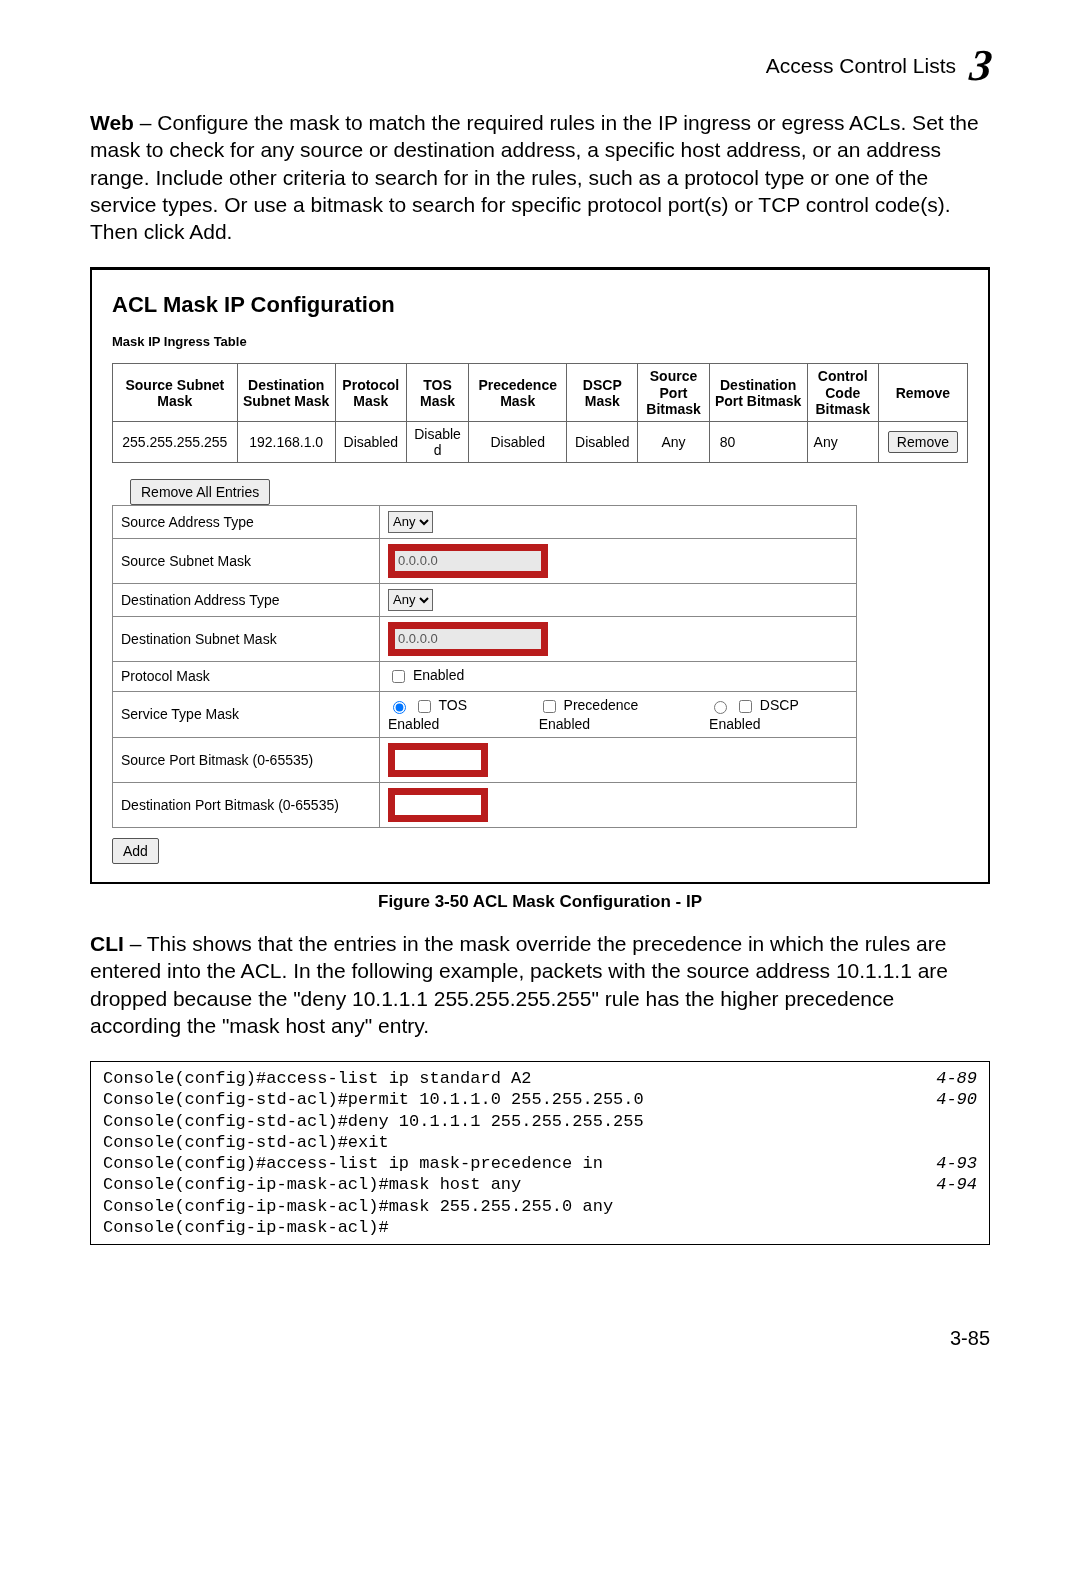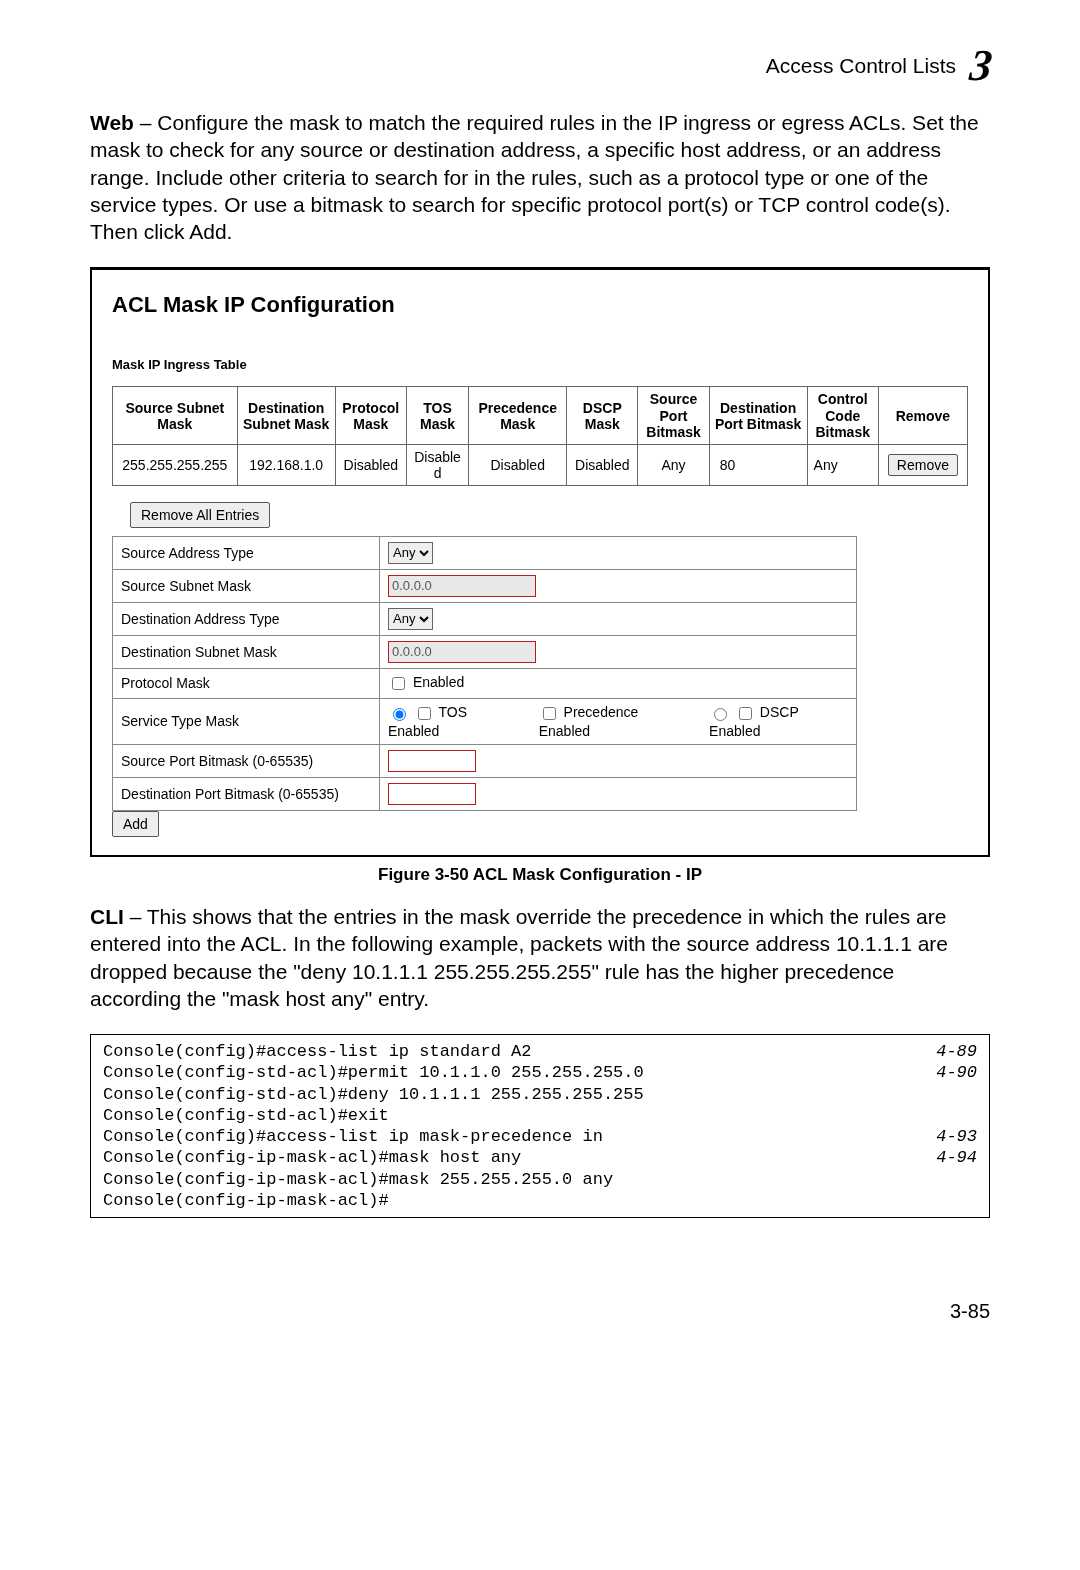--- a/index.html
+++ b/index.html
@@ -33,21 +33,21 @@
   .para { font-size: 21px; line-height: 1.3; margin: 12px 0 22px 0; }
   .para b { font-weight: 700; }
 
   
   .fig-box {
     border: 2px solid #000;
     border-top-width: 3px;
     padding: 22px 20px 18px 20px;
     margin-bottom: 6px;
   }
-  .fig-title { font-size: 22px; font-weight: 700; margin-bottom: 39px; }
+  .fig-title { font-size: 22px; font-weight: 700; margin-bottom: 16px; }
   .subhead { font-size: 13px; font-weight: 700; margin-bottom: 14px; }
 
   table.mask-table {
     border-collapse: collapse;
     width: 100%;
     font-size: 14px;
     margin-bottom: 16px;
     table-layout: fixed;
   }
   table.mask-table th, table.mask-table td {
@@ -68,32 +68,32 @@
     color: #000;
     cursor: pointer;
     border-radius: 2px;
   }
   .btn.wide { padding: 4px 10px; }
 
   table.form-tbl {
     border-collapse: collapse;
     font-size: 14px;
     width: 87%;
-    margin-top: 8px;
+    margin-top: 0;
   }
   table.form-tbl td {
     border: 1px solid #888;
     padding: 5px 8px;
     vertical-align: middle;
   }
   table.form-tbl td.label-cell { width: 250px; }
   .textbox {
     font-size: 13px;
     padding: 1px 3px;
-    border: 1px solid #b91c1c;
+    border: 7px solid #b91c1c;
     background: #fff;
     height: 18px;
     box-sizing: content-box;
   }
   .textbox.dis { background: #e8e8e8; color: #555; }
   select.sel {
     font-size: 13px;
     border: 1px solid #666;
     background: #eee;
     height: 22px;
@@ -247,21 +247,21 @@
         <td class="label-cell">Source Port Bitmask (0-65535)</td>
         <td><input class="textbox" style="width: 80px;" value=""></td>
       </tr>
       <tr>
         <td class="label-cell">Destination Port Bitmask (0-65535)</td>
         <td><input class="textbox" style="width: 80px;" value=""></td>
       </tr>
     </tbody>
       </table>
 
-    <div style="">
+    <div style="margin-top:10px;">
       <button class="btn wide">Add</button>
     </div>
   </div>
 
   <div class="caption">Figure 3-50   ACL Mask Configuration - IP</div>
 
   <p class="para" id="clipara"><b>CLI</b> – This shows that the entries in the mask override the precedence in which the rules are entered into the ACL. In the following example, packets with the source address 10.1.1.1 are dropped because the "deny 10.1.1.1 255.255.255.255" rule has the higher precedence according the "mask host any" entry.</p>
 
   <pre class="console" id="consolepre"><span class="ref">4-89</span>Console(config)#access-list ip standard A2
 <span class="ref">4-90</span>Console(config-std-acl)#permit 10.1.1.0 255.255.255.0

